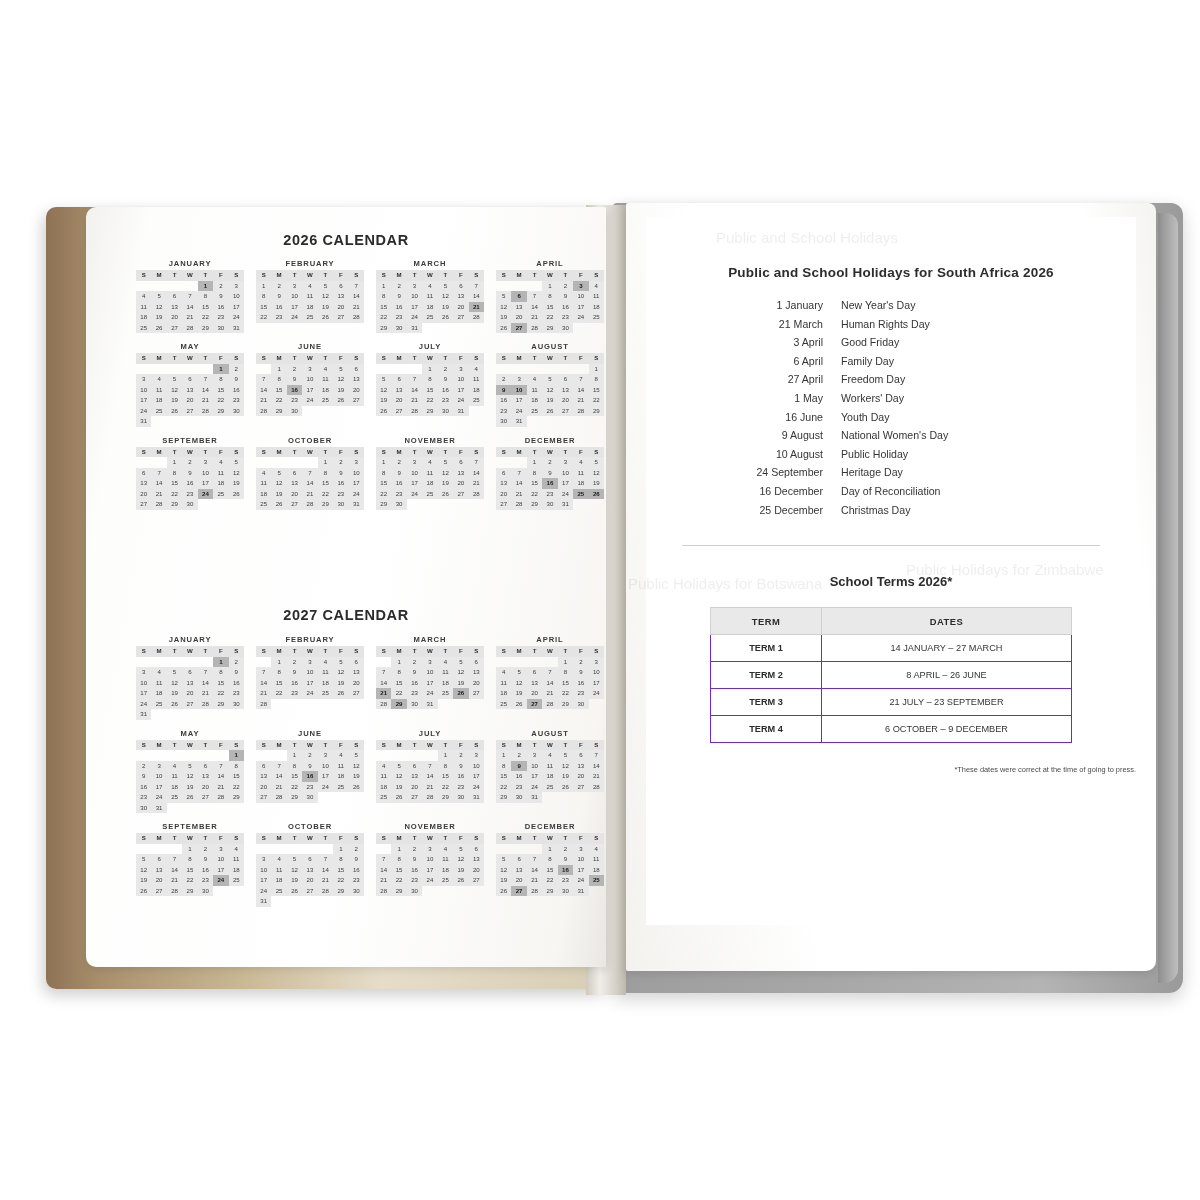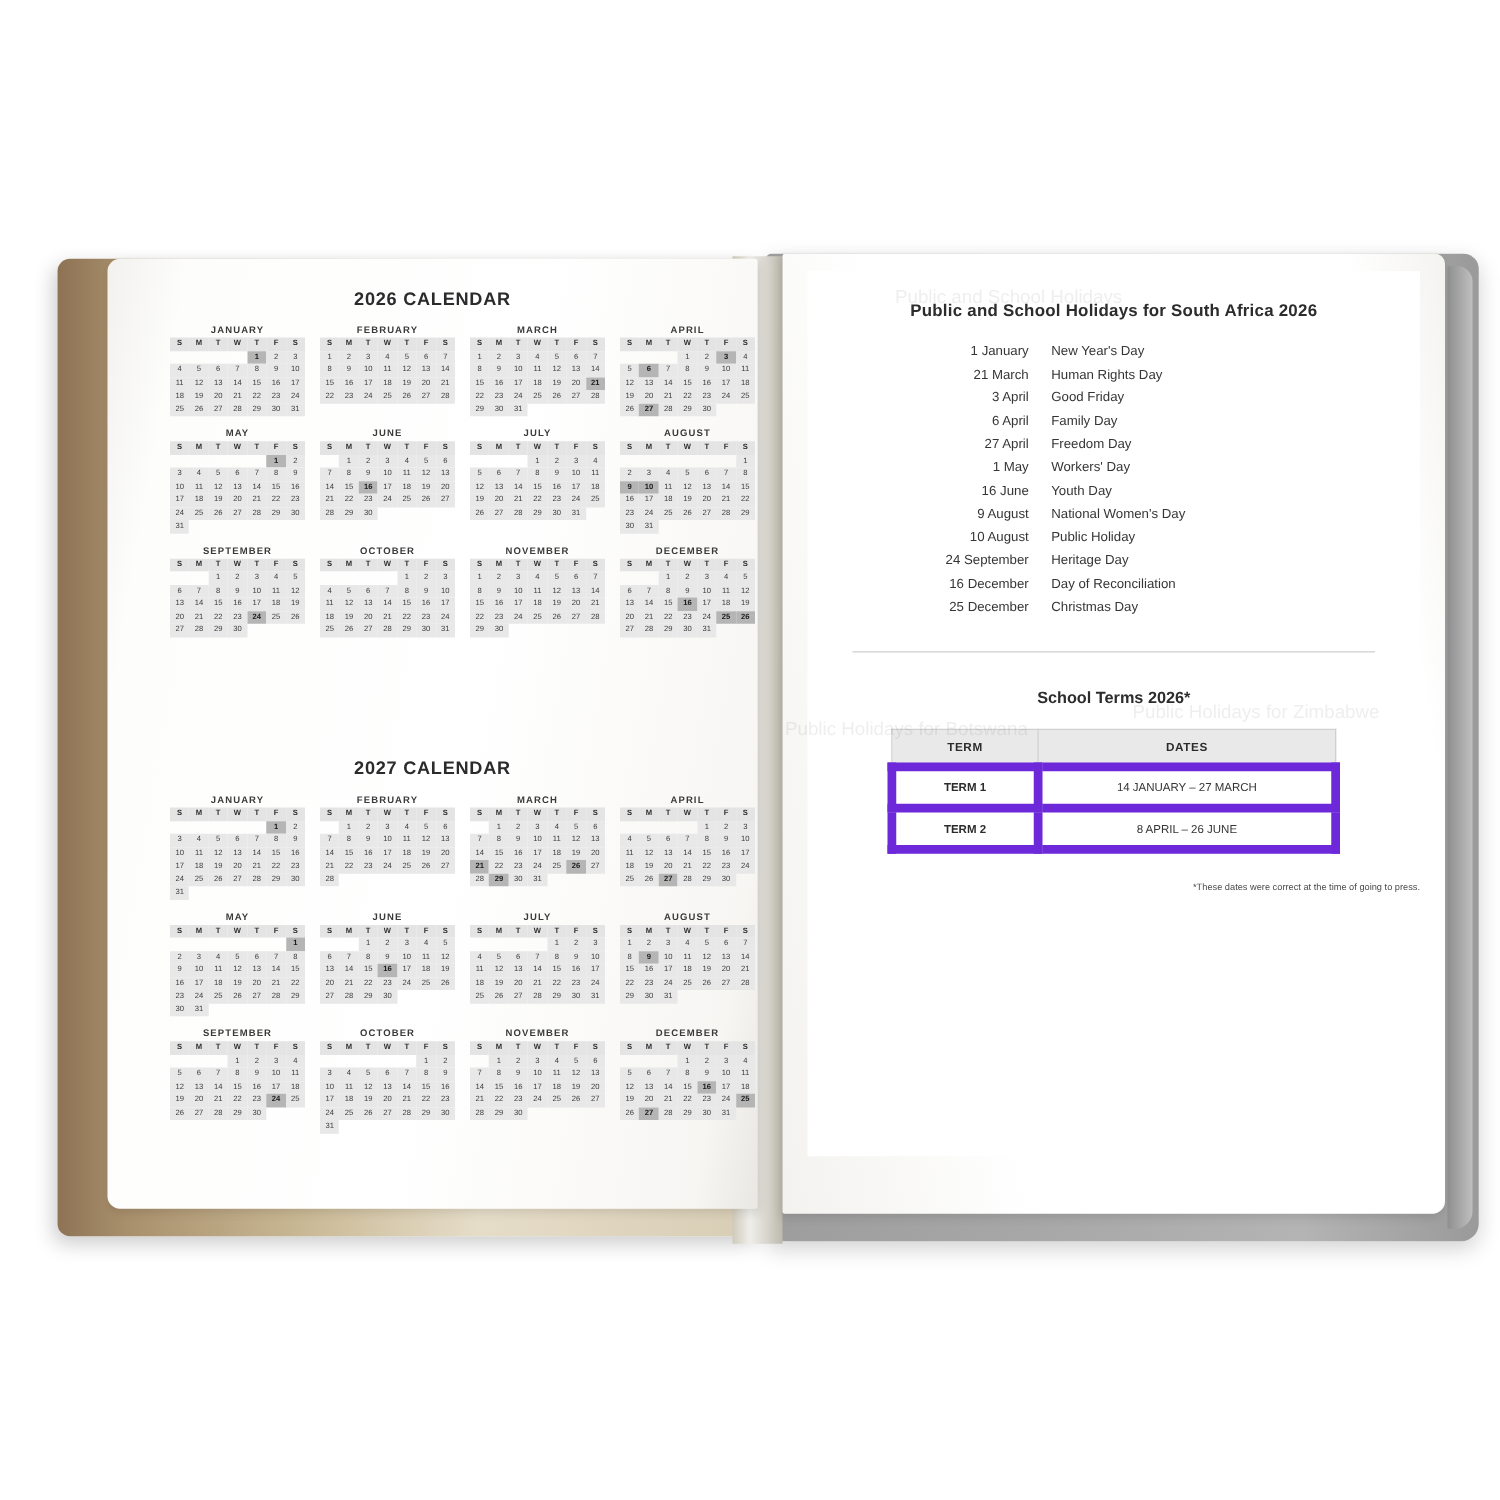--- a/index.html
+++ b/index.html
@@ -101,21 +101,21 @@
   }
   table.terms{
     border-collapse:collapse;margin:18px auto 0 auto;width:362px;
     border:1px solid #cfcfcf;
   }
   table.terms th{
     background:#e9e9e9;border:1px solid #cfcfcf;font-size:9.4px;color:#2c2c2c;
     letter-spacing:.5px;height:24px;font-weight:700;
   }
   table.terms td{
-    border:7px solid #6d28d9;font-size:9.2px;color:#353535;height:24px;text-align:center;
+    border:1px solid #6d28d9;font-size:9.2px;color:#353535;height:24px;text-align:center;
   }
   table.terms td.tname{width:108px;font-weight:700;color:#2c2c2c;}
   .footnote{
     text-align:right;font-size:7.4px;color:#4a4a4a;margin-top:22px;
   }
 
   
   .ghost{
     position:absolute;color:rgba(90,90,90,.10);font-size:15px;pointer-events:none;
     white-space:nowrap;
@@ -1703,21 +1703,21 @@
         </div>
     </div>
 
     <div class="page page-right"></div>
 
     <div class="sheet-right">
       <div class="ghost" style="left:70px;top:12px;">Public and School Holidays</div>
       <div class="ghost" style="left:-18px;top:358px;">Public Holidays for Botswana</div>
       <div class="ghost" style="left:260px;top:344px;">Public Holidays for Zimbabwe</div>
 
-      <div class="rp-title" style="margin-top:24px;">Public and School Holidays for South Africa 2026</div>
+      <div class="rp-title" style="margin-top:48px;">Public and School Holidays for South Africa 2026</div>
 
       <div class="hol-list" id="hol-list">
           <div class="hol-row">
             <div class="hol-date">1 January</div>
             <div class="hol-name">New Year's Day</div>
           </div>
           <div class="hol-row">
             <div class="hol-date">21 March</div>
             <div class="hol-name">Human Rights Day</div>
           </div>
@@ -1776,20 +1776,28 @@
         </thead>
         <tbody id="terms-body">
             <tr>
               <td class="tname">TERM 1</td>
               <td>14 JANUARY – 27 MARCH</td>
             </tr>
             <tr>
               <td class="tname">TERM 2</td>
               <td>8 APRIL – 26 JUNE</td>
             </tr>
+            <tr>
+              <td class="tname">TERM 3</td>
+              <td>21 JULY – 23 SEPTEMBER</td>
+            </tr>
+            <tr>
+              <td class="tname">TERM 4</td>
+              <td>6 OCTOBER – 9 DECEMBER</td>
+            </tr>
           </tbody>
       </table>
 
       <div class="footnote">*These dates were correct at the time of going to press.</div>
     </div>
 
   </div>
 </div>
 
 </body></html>

